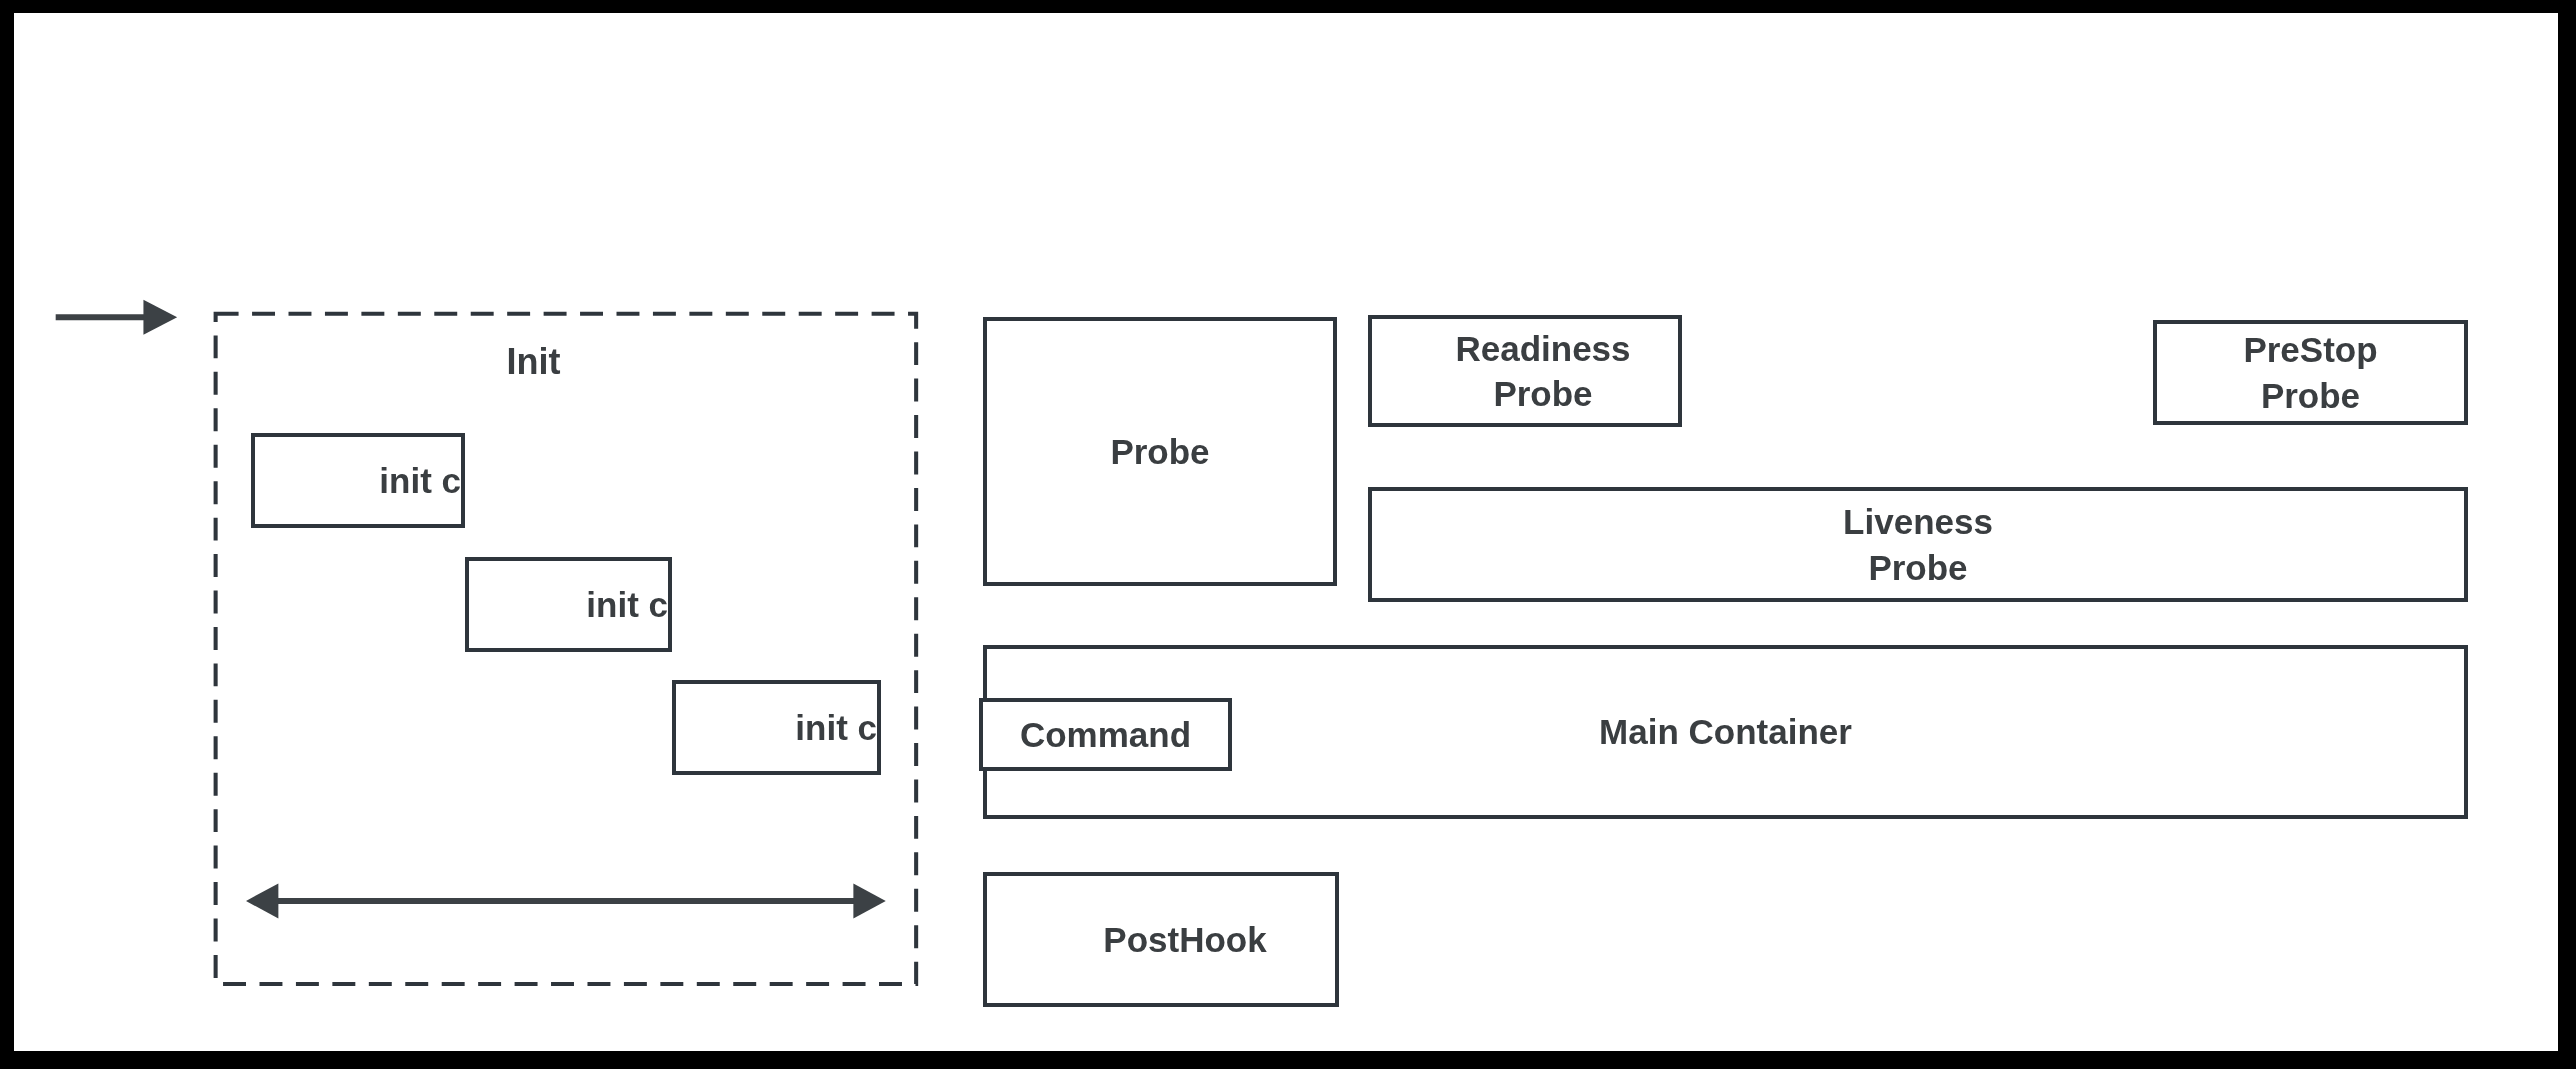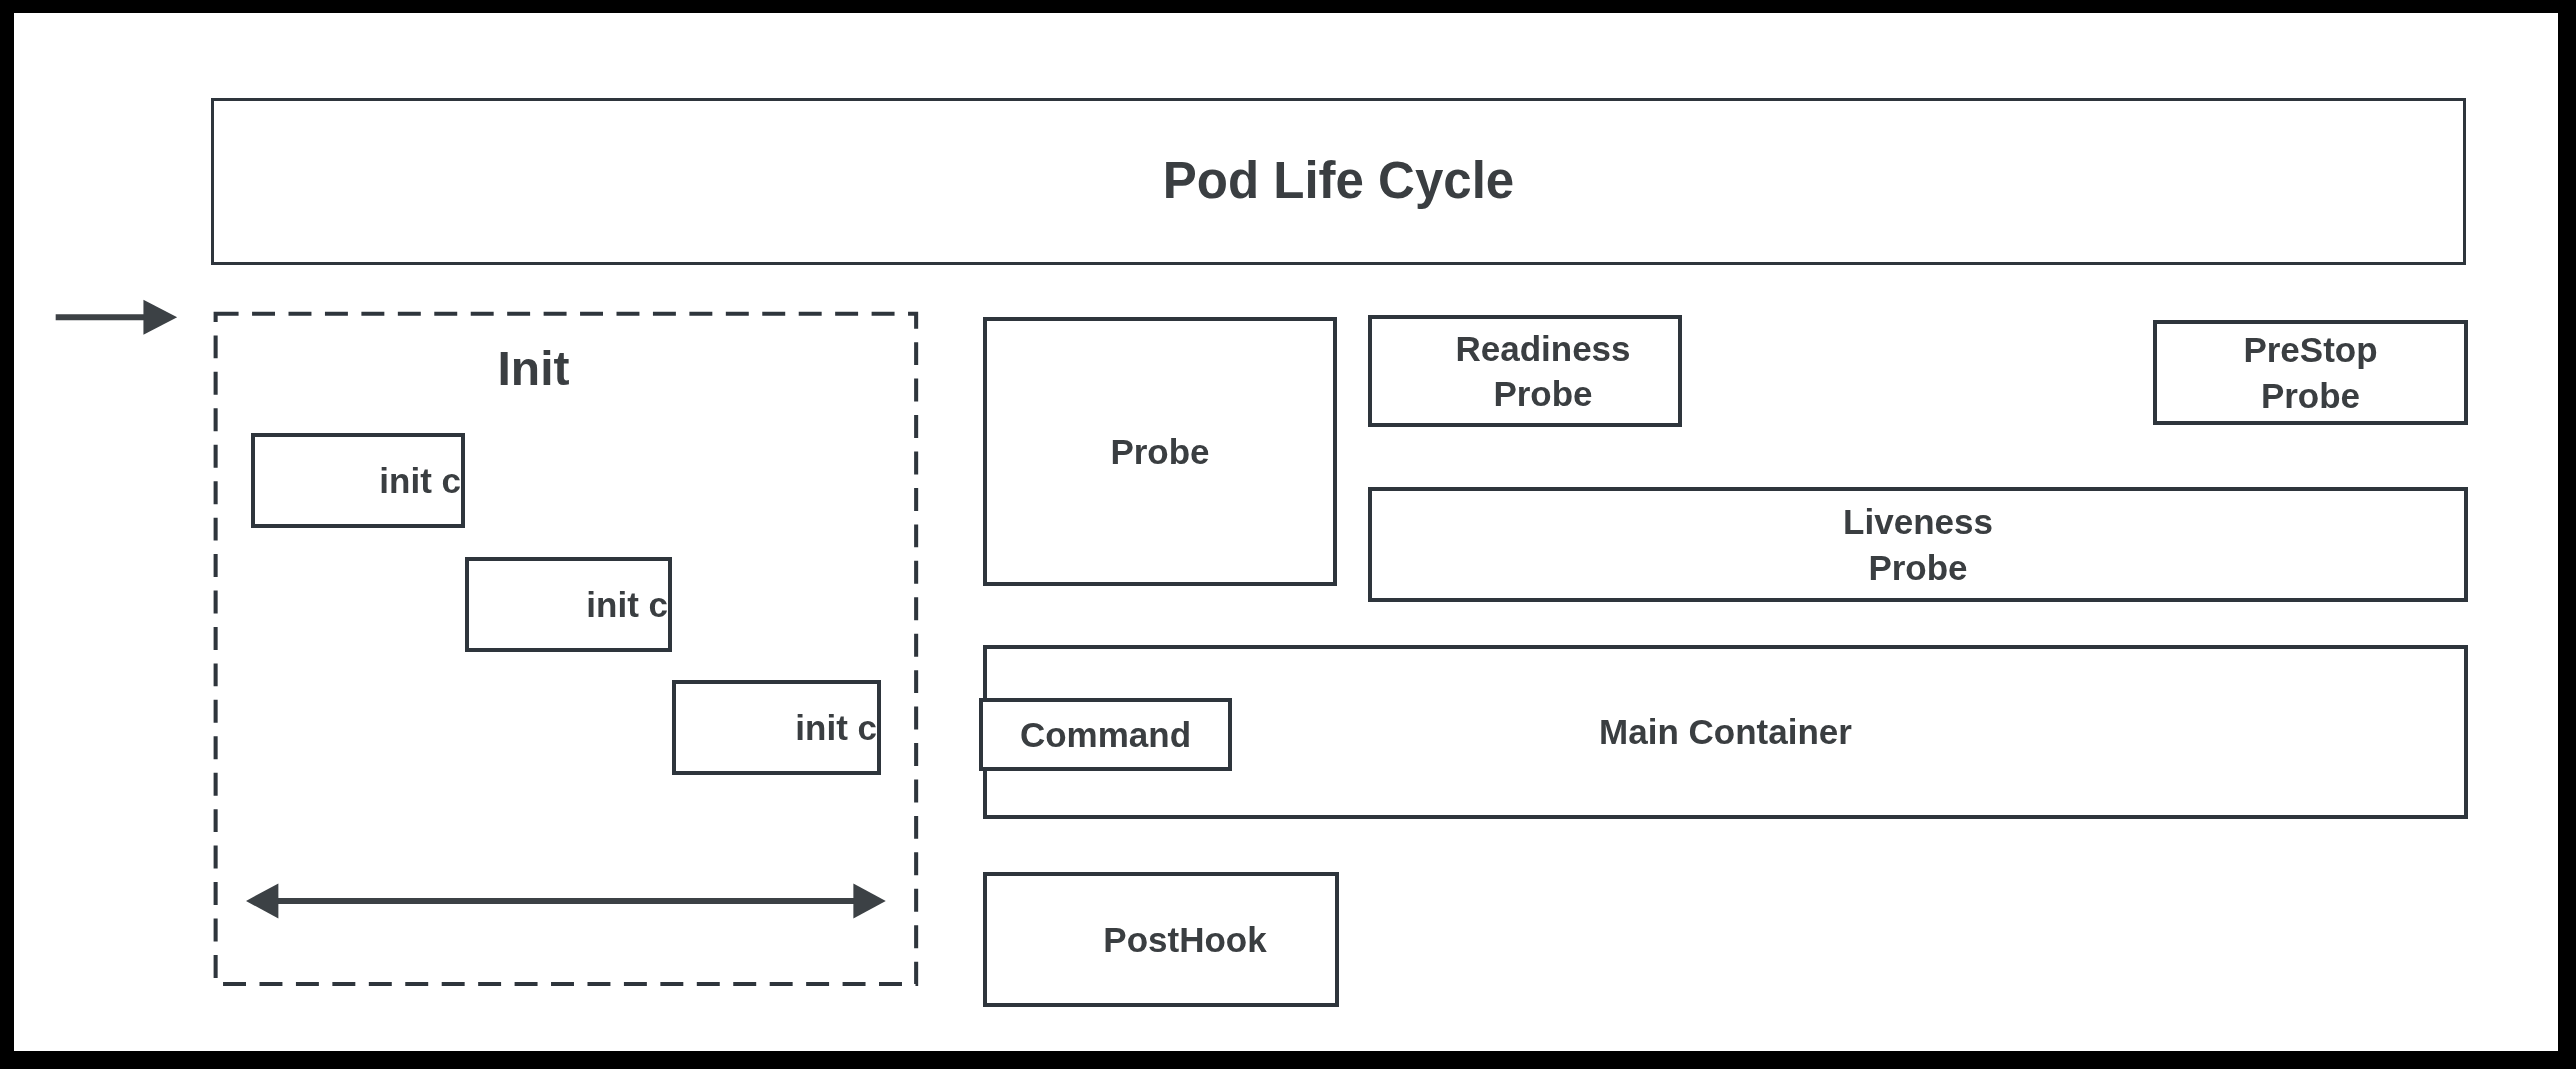--- a/index.html
+++ b/index.html
@@ -50,21 +50,21 @@
   .prestop-box{left:2153px;top:320px;width:315px;height:105px;z-index:2;}
   .liveness-box{left:1368px;top:471px;width:1100px;height:115px;z-index:2;margin-top:16px;}
   .main-box{left:983px;top:645px;width:1485px;height:174px;z-index:2;}
   .command-box{left:979px;top:698px;width:253px;height:73px;z-index:3;}
   .posthook-box{left:983px;top:872px;width:356px;height:135px;z-index:2;padding-left:48px;}
   .init-label{
     position:absolute;
     left:213px;top:341px;width:641px;
     text-align:center;
     color:var(--text);
-    font-weight:bold;font-size:48px;
+    font-weight:bold;font-size:36px;
     z-index:2;
   }
   .initc-box{width:214px;height:95px;font-size:35px;z-index:2;align-items:flex-end;}
   .initc-1{left:251px;top:433px;}
   .initc-2{left:465px;top:557px;width:207px;}
   .initc-3{left:672px;top:680px;width:209px;}
 </style>
 </head>
 <body>
 
@@ -83,23 +83,20 @@
         <polygon points="212,444 262,470 212,496" fill="#3c4145"></polygon>
       </g>
 
       <g>
         <line x1="405" y1="1335" x2="1272" y2="1335" stroke="#3c4145" stroke-width="9"></line>
         <polygon points="412,1309 364,1335 412,1361" fill="#3c4145"></polygon>
         <polygon points="1264,1309 1312,1335 1264,1361" fill="#3c4145"></polygon>
       </g>
     </svg>
 
-    <div class="node title-box">
-      <span>Pod Life Cycle</span>
-    </div>
 
     <div class="init-label">Init</div>
 
     <div class="node initc-box initc-1">
       <span>init c</span>
     </div>
     <div class="node initc-box initc-2">
       <span>init c</span>
     </div>
     <div class="node initc-box initc-3">

